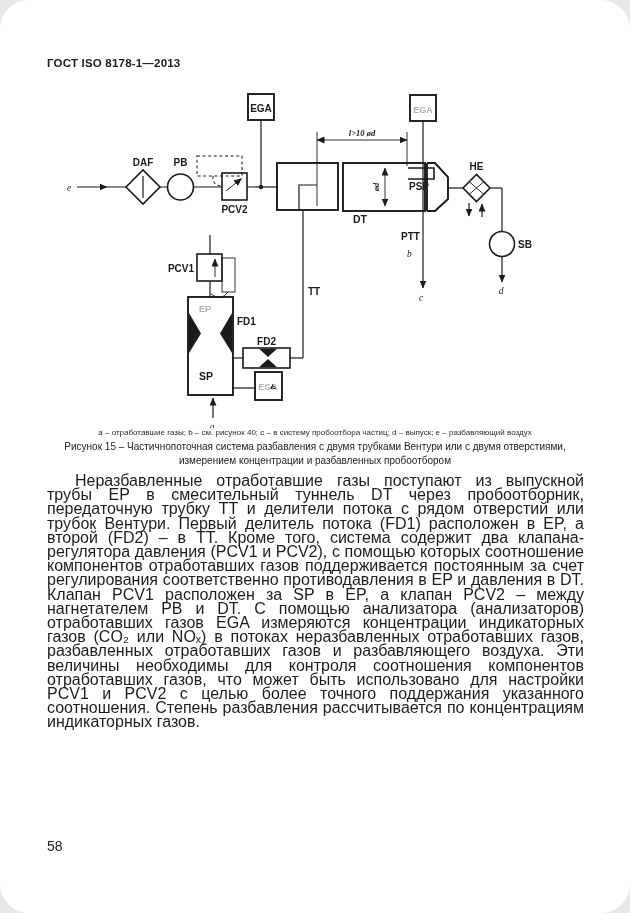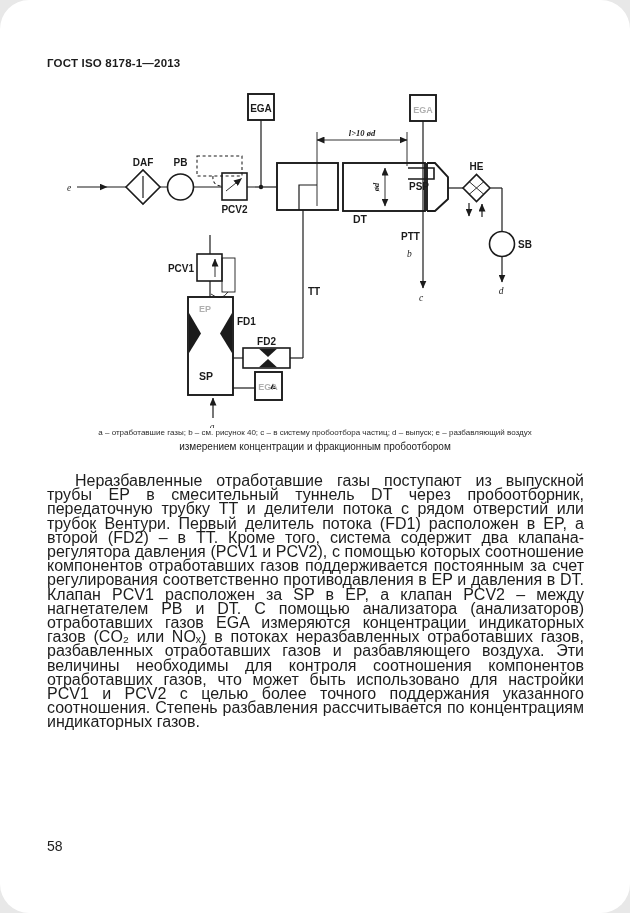--- a/index.html
+++ b/index.html
@@ -163,20 +163,21 @@
       <text class="lbl" x="211.5" y="263" text-anchor="middle">FD2</text>
       <text class="lbl" x="253" y="213">TT</text>
       <text class="faded" x="213" y="308" text-anchor="middle">EGA</text>
       <text class="var" x="157" y="348" text-anchor="middle">a</text>
     </svg>
   </div>
 
   <div class="legend-line">а – отработавшие газы; b – см. рисунок 40; с – в систему пробоотбора частиц; d – выпуск; е – разбавляющий воздух</div>
 
   <div class="fig-caption">
-    <div>измерением концентрации и фракционным пробоотбором</div>
+    <div>Рисунок 15 – Частичнопоточная система разбавления с двумя трубками Вентури или с двумя отверстиями,</div>
+    <div>измерением концентрации и разбавленных пробоотбором</div>
   </div>
 
   <div class="body-text">Неразбавленные отработавшие газы поступают из выпускной трубы EP в смесительный туннель DT через пробоотборник, передаточную трубку TT и делители потока с рядом отверстий или трубок Вентури. Первый делитель потока (FD1) расположен в EP, а второй (FD2) – в TT. Кроме того, система содержит два клапана-регулятора давления (PCV1 и PCV2), с помощью которых соотношение компонентов отработавших газов поддерживается постоянным за счет регулирования соответственно противодавления в EP и давления в DT. Клапан PCV1 расположен за SP в EP, а клапан PCV2 – между нагнетателем PB и DT. С помощью анализатора (анализаторов) отработавших газов EGA измеряются концентрации индикаторных газов (CO₂ или NOₓ) в потоках неразбавленных отработавших газов, разбавленных отработавших газов и разбавляющего воздуха. Эти величины необходимы для контроля соотношения компонентов отработавших газов, что может быть использовано для настройки PCV1 и PCV2 с целью более точного поддержания указанного соотношения. Степень разбавления рассчитывается по концентрациям индикаторных газов.</div>
 
   <div class="page-number">58</div>
 
 </div>
 
 </body></html>

